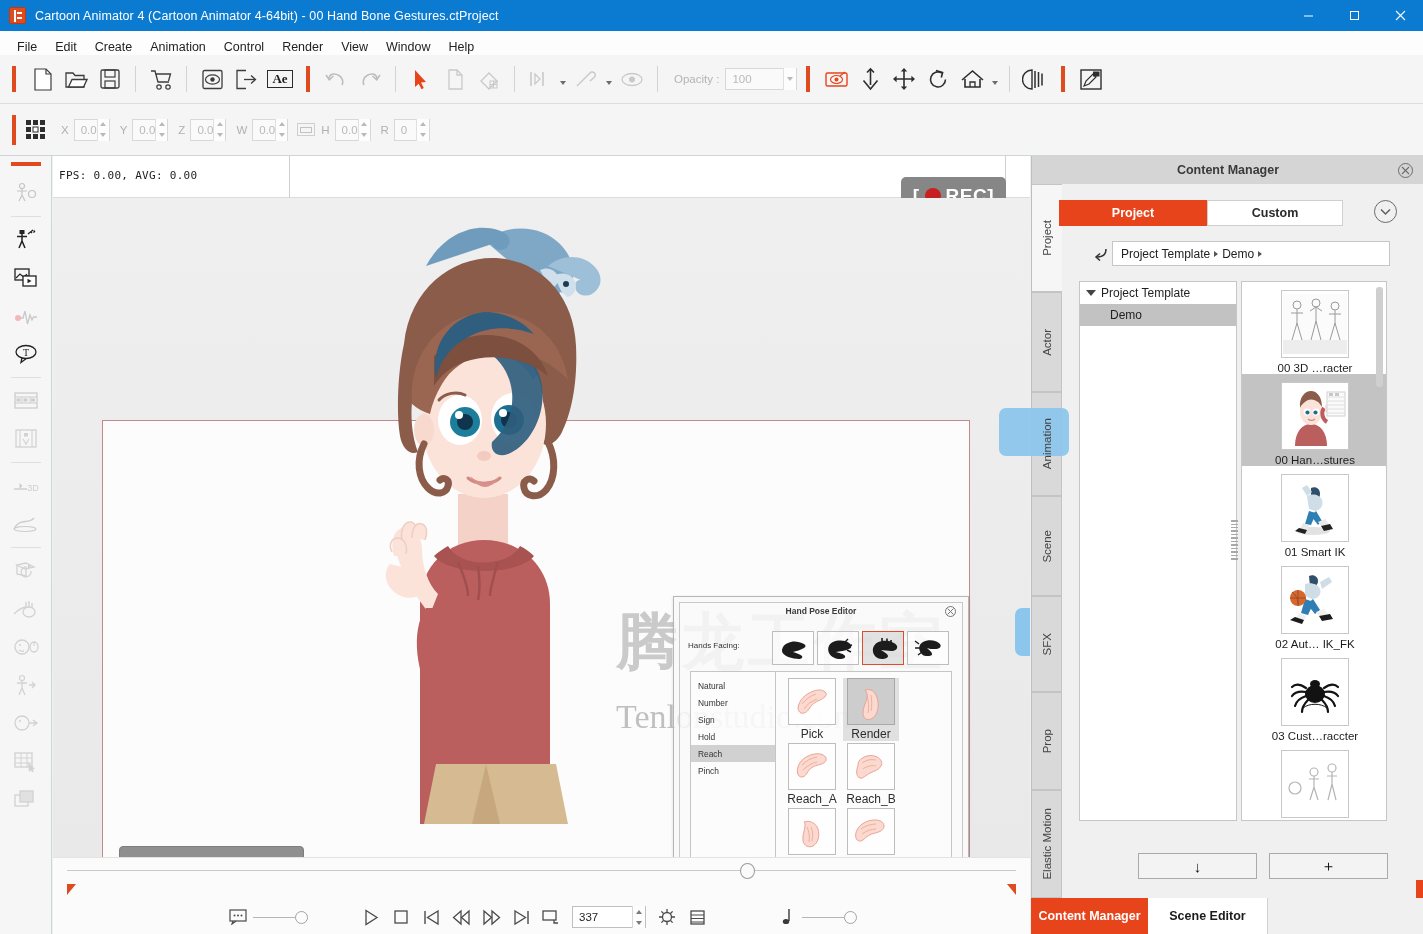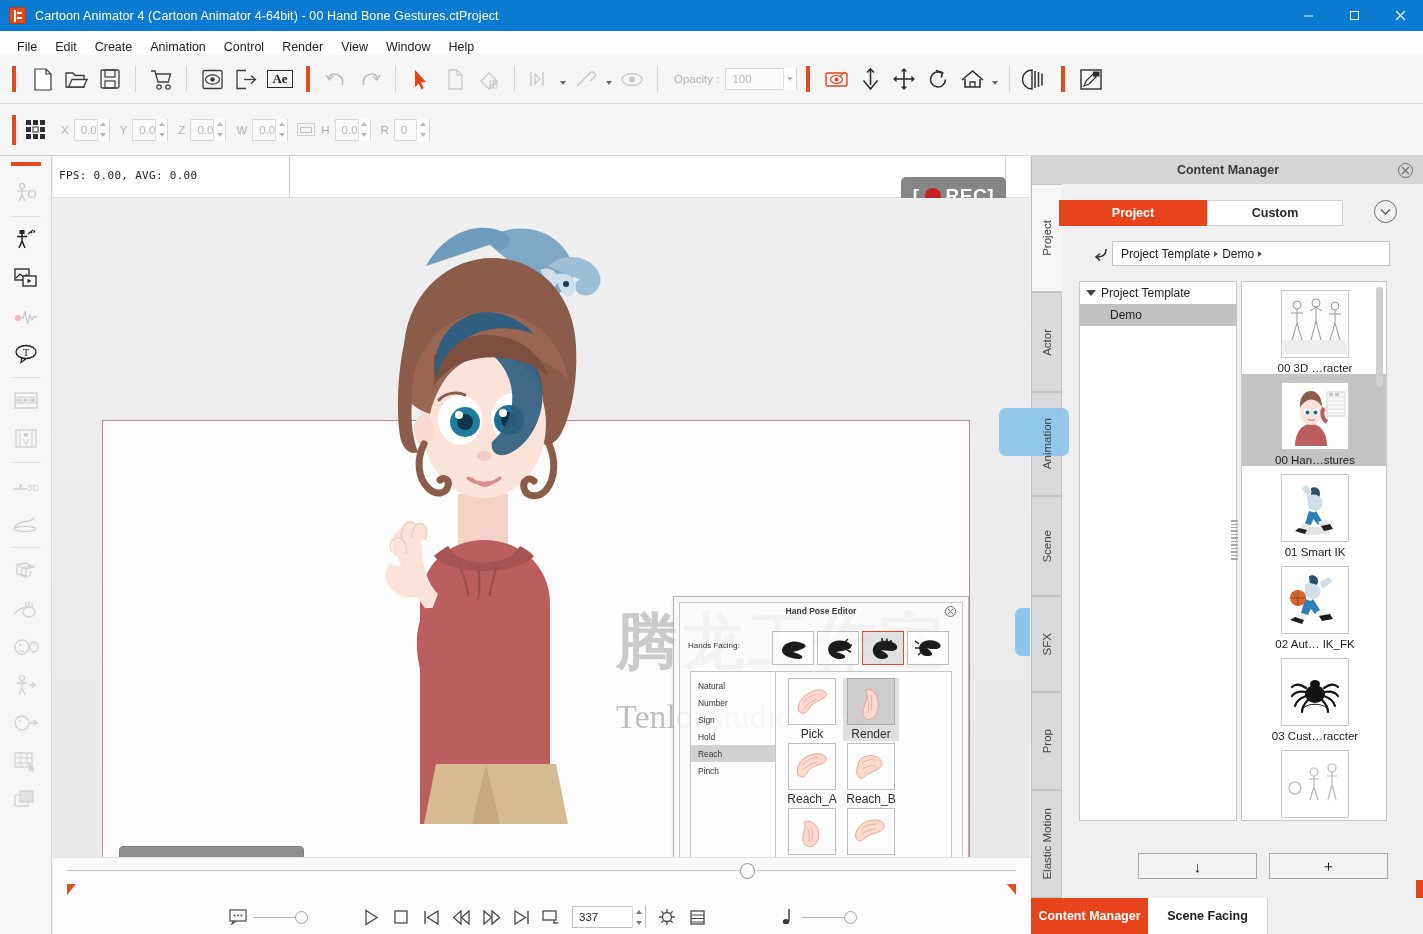--- a/index.html
+++ b/index.html
@@ -1186,19 +1186,19 @@
 
   <div class="leftgrip"></div>
 
   <div class="cm-actions">
     <div class="act-btn">↓</div>
     <div class="act-btn">＋</div>
   </div>
 
   <div class="btabs">
     <div class="btab active" style="width:117px">Content Manager</div>
-    <div class="btab inactive" style="width:120px">Scene Facing</div>
+    <div class="btab inactive" style="width:120px">Scene Editor</div>
     <div class="btab-fill"></div>
   </div>
 
   <div class="redstrip"></div>
 
 </div>
 
 </body></html>

